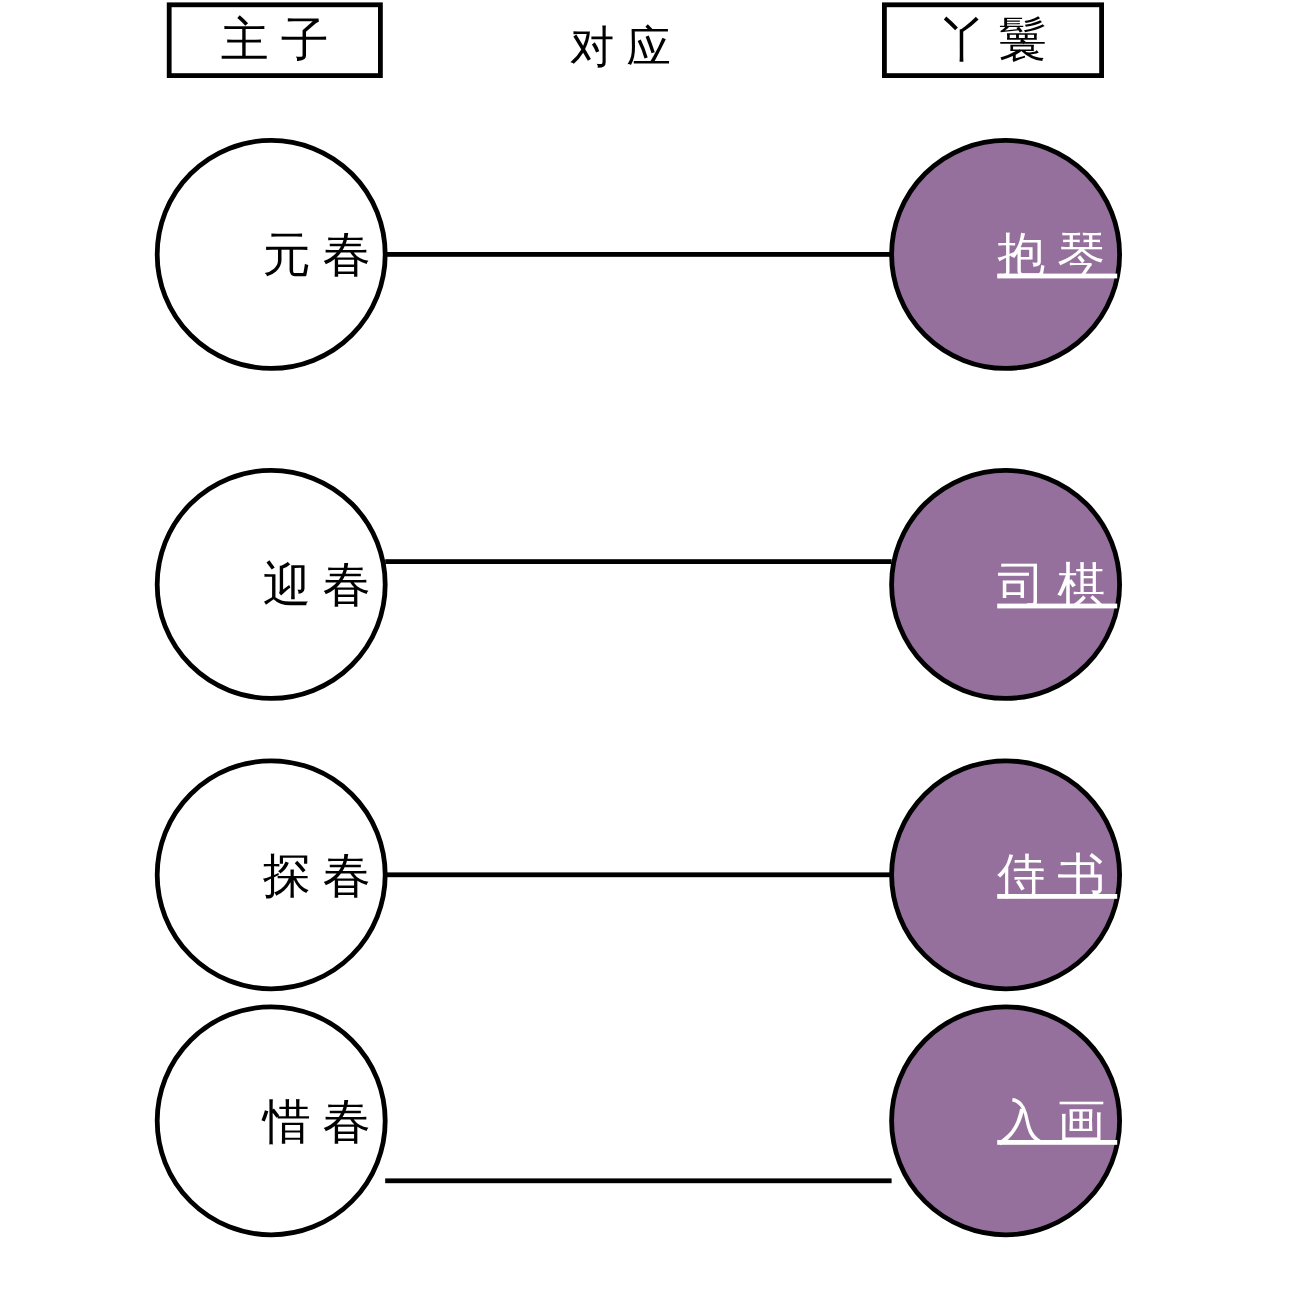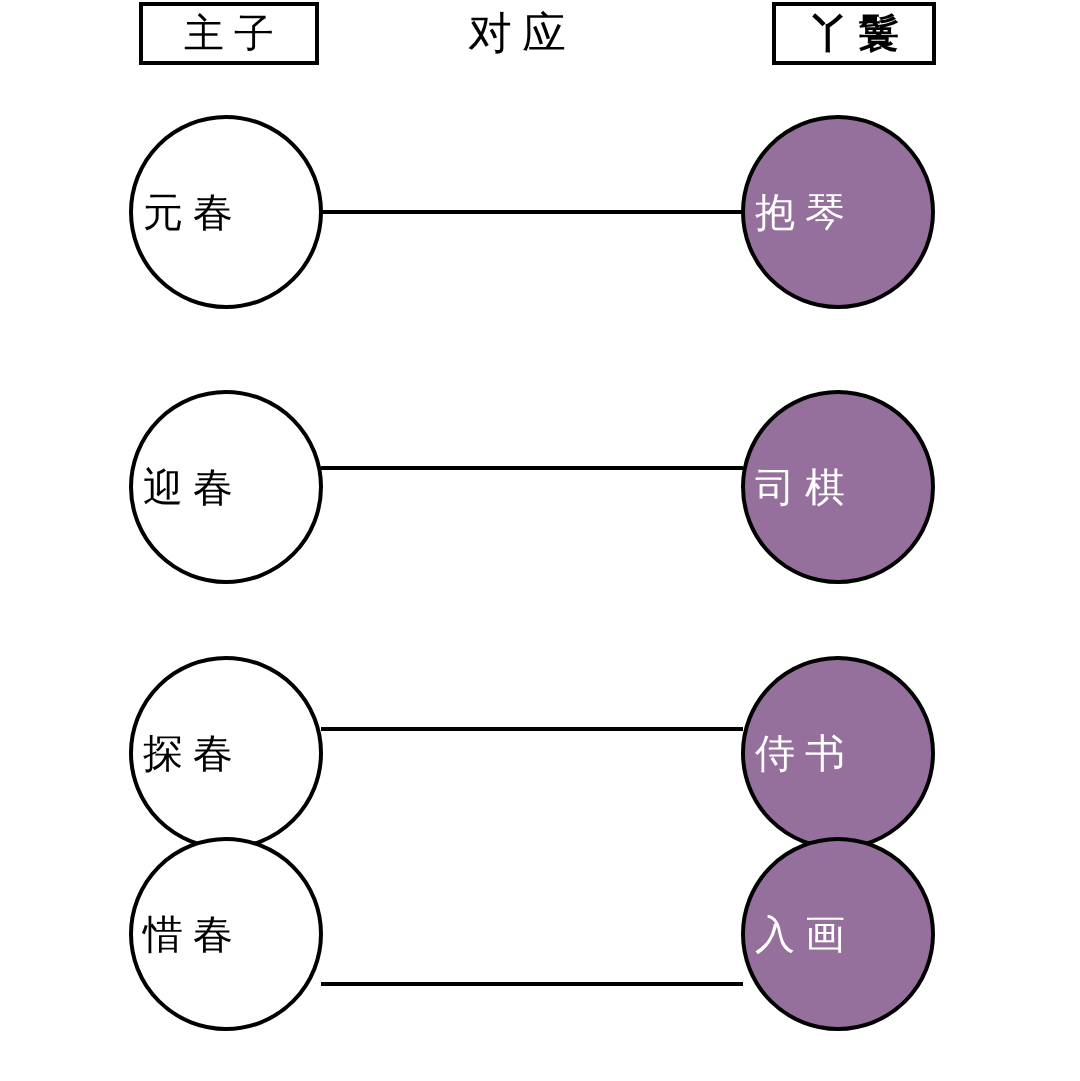--- a/index.html
+++ b/index.html
@@ -24,70 +24,71 @@
     box-sizing: border-box;
     display: flex;
     align-items: flex-start;
     justify-content: center;
     font-size: 40px;
     color: #000000;
     letter-spacing: 10px;
     text-indent: 10px;
   }
   #header-left-box  { left: 139px; width: 180px; }
-  #header-right-box { left: 772px; width: 164px; font-weight: bold; }
+  #header-right-box { left: 735px; width: 185px; }
   #header-middle-label {
     position: absolute;
     top: 2px;
     left: 417px;
     width: 200px;
     height: 63px;
     display: flex;
-    align-items: center;
+    align-items: flex-end;
     justify-content: center;
-    font-size: 44px;
+    font-size: 37px;
     color: #000000;
     letter-spacing: 10px;
     text-indent: 10px;
   }
   .circle {
     position: absolute;
     width: 194px;
     height: 194px;
     border-radius: 50%;
     border: 4px solid var(--stroke, #000000);
     box-sizing: border-box;
     display: flex;
     align-items: center;
-    justify-content: flex-start;
+    justify-content: flex-end;
     font-size: 40px;
     letter-spacing: 10px;
     text-indent: 10px;
   }
   .circle.master {
     left: 129px;
     background: var(--master-fill, #ffffff);
     color: #000000;
   }
   .circle.maid {
     left: 741px;
     background: var(--maid-fill, #96709d);
     color: var(--maid-text, #ffffff);
+    text-decoration: underline;
   }
   .connector {
     position: absolute;
     left: 321px;
     width: 422px;
     height: 0;
     border-top: 4px solid var(--stroke, #000000);
   }
   
   .r0 .circle { top: 115px; } .r0 .connector { top: 210px; }
   .r1 .circle { top: 390px; } .r1 .connector { top: 466px; }
-  .r2 .circle { top: 656px; } .r2 .connector { top: 727px; }
+  .r2 .circle { top: 632px; } .r2 .connector { top: 727px; }
   .r3 .circle { top: 837px; } .r3 .connector { top: 982px; }
 </style>
 </head>
 <body>
 
 <div id="canvas" style="--bg: #ffffff; --stroke: #000000; --master-fill: #ffffff; --maid-fill: #96709d; --maid-text: #ffffff;">
 
   <div class="header-box" id="header-left-box">
     <span>主子</span>
   </div>

